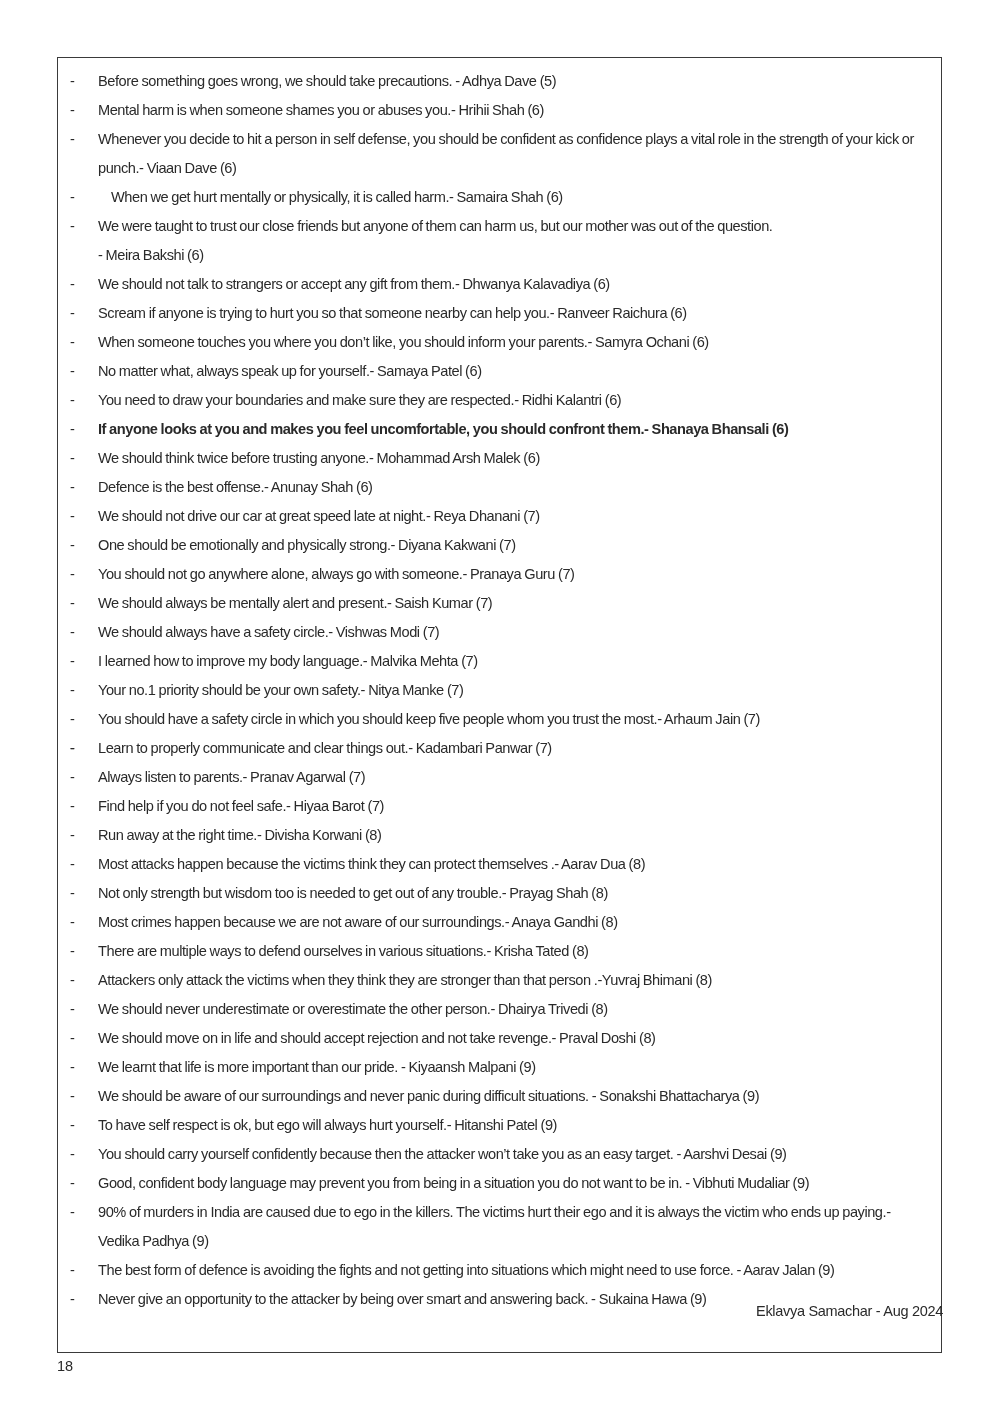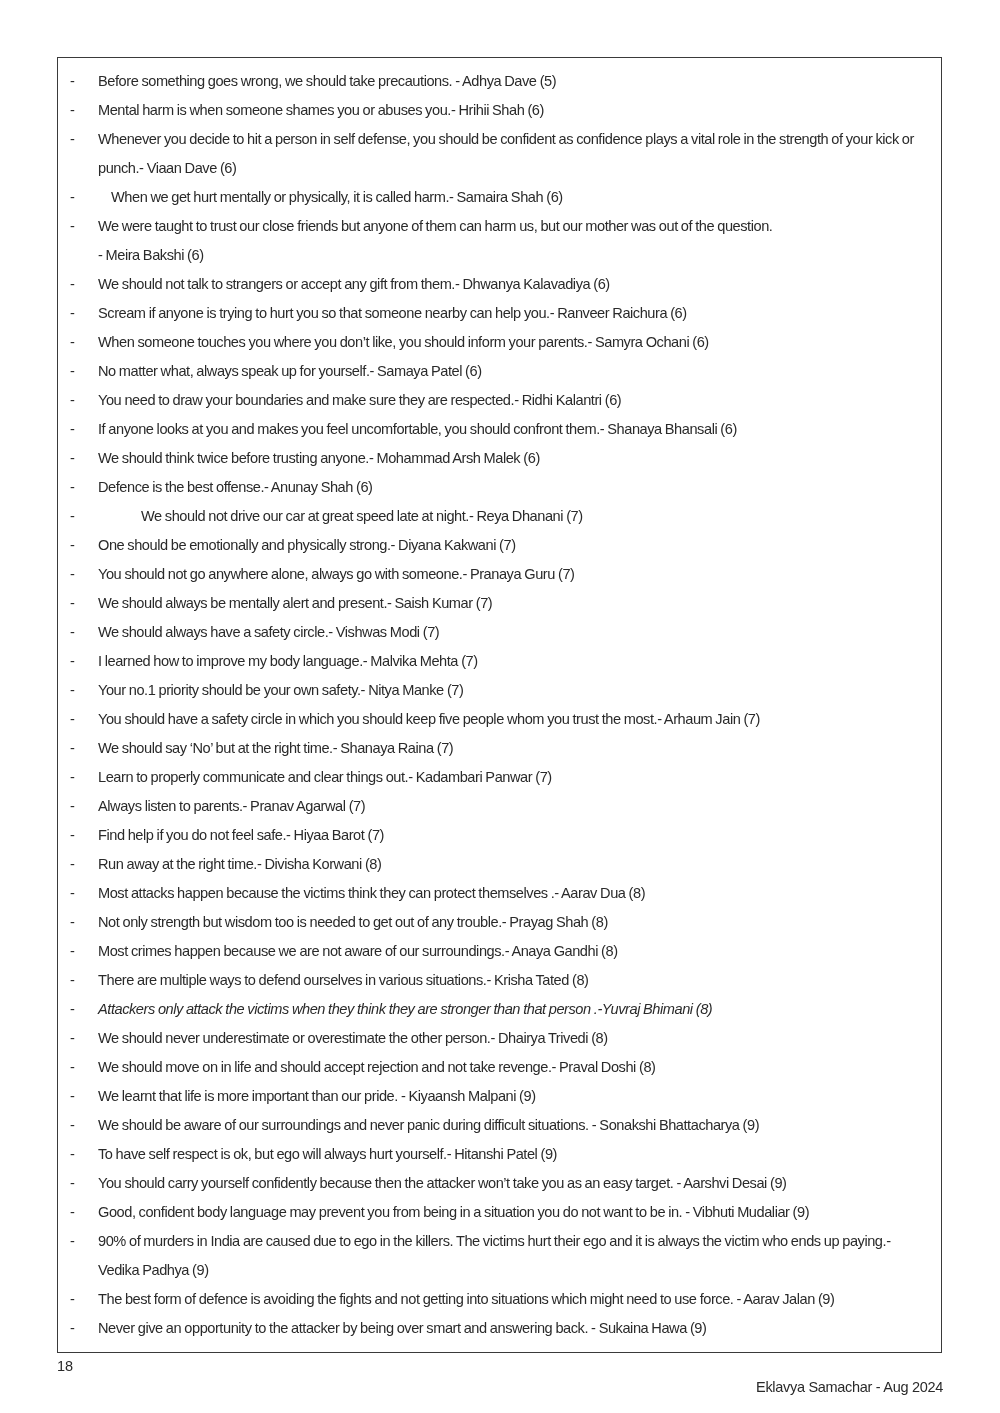--- a/index.html
+++ b/index.html
@@ -5,59 +5,59 @@
   html, body { margin:0; padding:0; background:#ffffff; }
   body { width:1000px; height:1413px; position:relative; overflow:hidden;
          font-family:"Liberation Sans", sans-serif; color:#2a2a2a; }
   .frame { position:absolute; left:57px; top:57px; width:885px; height:1296px;
            border:1.6px solid #3a3a3a; box-sizing:border-box; }
   .list { position:absolute; left:0; top:9px; width:100%; margin:0; padding:0; list-style:none; }
   .item { position:relative; padding-left:40px; padding-right:8px; font-size:14.6px;
           line-height:29px; letter-spacing:-0.45px; word-spacing:-0.5px; }
   .dash { position:absolute; left:12px; top:0; width:10px; text-align:left; }
   .footer-page { position:absolute; left:57px; top:1358px; font-size:14.5px; color:#2a2a2a; }
-  .footer-title { position:absolute; right:57px; top:1379px; font-size:14.5px; color:#2a2a2a; letter-spacing:-0.3px; }
+  .footer-title { position:absolute; right:57px; top:1303px; font-size:14.5px; color:#2a2a2a; letter-spacing:-0.3px; }
 </style>
 </head>
 <body>
 
 <div class="frame">
   <ul class="list" id="quote-list">
       <li class="item"><span class="dash">-</span><span class="quote-text" style="white-space: pre-line;">Before something goes wrong, we should take precautions. - Adhya Dave (5)</span></li>
       <li class="item"><span class="dash">-</span><span class="quote-text" style="white-space: pre-line;">Mental harm is when someone shames you or abuses you.- Hrihii Shah (6)</span></li>
       <li class="item"><span class="dash">-</span><span class="quote-text" style="white-space: pre-line;">Whenever you decide to hit a person in self defense, you should be confident as confidence plays a vital role in the strength of your kick or punch.- Viaan Dave (6)</span></li>
       <li class="item"><span class="dash">-</span><span class="quote-text" style="white-space: pre-line; margin-left: 13px;">When we get hurt mentally or physically, it is called harm.- Samaira Shah (6)</span></li>
       <li class="item"><span class="dash">-</span><span class="quote-text" style="white-space: pre-line;">We were taught to trust our close friends but anyone of them can harm us, but our mother was out of the question.
 - Meira Bakshi (6)</span></li>
       <li class="item"><span class="dash">-</span><span class="quote-text" style="white-space: pre-line;">We should not talk to strangers or accept any gift from them.- Dhwanya Kalavadiya (6)</span></li>
       <li class="item"><span class="dash">-</span><span class="quote-text" style="white-space: pre-line;">Scream if anyone is trying to hurt you so that someone nearby can help you.- Ranveer Raichura (6)</span></li>
       <li class="item"><span class="dash">-</span><span class="quote-text" style="white-space: pre-line;">When someone touches you where you don’t like, you should inform your parents.- Samyra Ochani (6)</span></li>
       <li class="item"><span class="dash">-</span><span class="quote-text" style="white-space: pre-line;">No matter what, always speak up for yourself.- Samaya Patel (6)</span></li>
       <li class="item"><span class="dash">-</span><span class="quote-text" style="white-space: pre-line; text-align: right;">You need to draw your boundaries and make sure they are respected.- Ridhi Kalantri (6)</span></li>
-      <li class="item"><span class="dash">-</span><span class="quote-text" style="white-space: pre-line;">If anyone looks at you and makes you feel uncomfortable, you should confront them.- Shanaya Bhansali (6)</span></li>
+      <li class="item"><span class="dash">-</span><span class="quote-text" style="white-space: pre-line; font-weight: bold;">If anyone looks at you and makes you feel uncomfortable, you should confront them.- Shanaya Bhansali (6)</span></li>
       <li class="item"><span class="dash">-</span><span class="quote-text" style="white-space: pre-line;">We should think twice before trusting anyone.- Mohammad Arsh Malek (6)</span></li>
       <li class="item"><span class="dash">-</span><span class="quote-text" style="white-space: pre-line;">Defence is the best offense.- Anunay Shah (6)</span></li>
-      <li class="item"><span class="dash">-</span><span class="quote-text" style="white-space: pre-line; margin-left: 43px;">We should not drive our car at great speed late at night.- Reya Dhanani (7)</span></li>
+      <li class="item"><span class="dash">-</span><span class="quote-text" style="white-space: pre-line;">We should not drive our car at great speed late at night.- Reya Dhanani (7)</span></li>
       <li class="item"><span class="dash">-</span><span class="quote-text" style="white-space: pre-line;">One should be emotionally and physically strong.- Diyana Kakwani (7)</span></li>
       <li class="item"><span class="dash">-</span><span class="quote-text" style="white-space: pre-line;">You should not go anywhere alone, always go with someone.- Pranaya Guru (7)</span></li>
       <li class="item"><span class="dash">-</span><span class="quote-text" style="white-space: pre-line;">We should always be mentally alert and present.- Saish Kumar (7)</span></li>
       <li class="item"><span class="dash">-</span><span class="quote-text" style="white-space: pre-line;">We should always have a safety circle.- Vishwas Modi (7)</span></li>
       <li class="item"><span class="dash">-</span><span class="quote-text" style="white-space: pre-line;">I learned how to improve my body language.- Malvika Mehta (7)</span></li>
       <li class="item"><span class="dash">-</span><span class="quote-text" style="white-space: pre-line;">Your no.1 priority should be your own safety.- Nitya Manke (7)</span></li>
       <li class="item"><span class="dash">-</span><span class="quote-text" style="white-space: pre-line;">You should have a safety circle in which you should keep five people whom you trust the most.- Arhaum Jain (7)</span></li>
-      <li class="item"><span class="dash">-</span><span class="quote-text" style="white-space: pre-line;">We should say ‘No’ but at the right time.- Shanaya Raina (7)</span></li>
+      <li class="item"><span class="dash">-</span></li>
       <li class="item"><span class="dash">-</span><span class="quote-text" style="white-space: pre-line;">Learn to properly communicate and clear things out.- Kadambari  Panwar (7)</span></li>
       <li class="item"><span class="dash">-</span><span class="quote-text" style="white-space: pre-line;">Always listen to parents.- Pranav Agarwal (7)</span></li>
       <li class="item"><span class="dash">-</span><span class="quote-text" style="white-space: pre-line;">Find help if you do not feel safe.- Hiyaa Barot (7)</span></li>
       <li class="item"><span class="dash">-</span><span class="quote-text" style="white-space: pre-line;">Run away at the right time.- Divisha Korwani (8)</span></li>
       <li class="item"><span class="dash">-</span><span class="quote-text" style="white-space: pre-line;">Most attacks happen because the victims think they can protect themselves .- Aarav Dua (8)</span></li>
       <li class="item"><span class="dash">-</span><span class="quote-text" style="white-space: pre-line;">Not only strength but wisdom too is needed to get out of any trouble.- Prayag Shah (8)</span></li>
       <li class="item"><span class="dash">-</span><span class="quote-text" style="white-space: pre-line;">Most crimes happen because we are not aware of our surroundings.- Anaya Gandhi (8)</span></li>
       <li class="item"><span class="dash">-</span><span class="quote-text" style="white-space: pre-line;">There are multiple ways to defend ourselves in various situations.- Krisha Tated (8)</span></li>
-      <li class="item"><span class="dash">-</span><span class="quote-text" style="white-space: pre-line; font-style: italic;">Attackers only attack the victims when they think they are stronger than that person .-Yuvraj Bhimani (8)</span></li>
+      <li class="item"><span class="dash">-</span><span class="quote-text" style="white-space: pre-line;">Attackers only attack the victims when they think they are stronger than that person .-Yuvraj Bhimani (8)</span></li>
       <li class="item"><span class="dash">-</span><span class="quote-text" style="white-space: pre-line;">We should never underestimate or overestimate the other person.- Dhairya Trivedi (8)</span></li>
       <li class="item"><span class="dash">-</span><span class="quote-text" style="white-space: pre-line;">We should move on in life and should accept rejection and not take revenge.- Praval Doshi (8)</span></li>
       <li class="item"><span class="dash">-</span><span class="quote-text" style="white-space: pre-line;">We learnt that life is more important than our pride. - Kiyaansh Malpani (9)</span></li>
       <li class="item"><span class="dash">-</span><span class="quote-text" style="white-space: pre-line;">We should be aware of our surroundings and never panic during difficult situations. - Sonakshi Bhattacharya (9)</span></li>
       <li class="item"><span class="dash">-</span><span class="quote-text" style="white-space: pre-line; margin-top: 29px;">To have self respect is ok, but ego will always hurt yourself.- Hitanshi Patel (9)</span></li>
       <li class="item"><span class="dash">-</span><span class="quote-text" style="white-space: pre-line;">You should carry yourself confidently because then the attacker won’t take you as an easy target.  - Aarshvi Desai (9)</span></li>
       <li class="item"><span class="dash">-</span><span class="quote-text" style="white-space: pre-line;">Good, confident body language may prevent you from being in a situation you do not want to be in. - Vibhuti Mudaliar (9)</span></li>
       <li class="item"><span class="dash">-</span><span class="quote-text" style="white-space: pre-line;">90% of murders in India are caused due to ego in the killers. The victims hurt their ego and it is always the victim who ends up paying.- Vedika Padhya (9)</span></li>
       <li class="item"><span class="dash">-</span><span class="quote-text" style="white-space: pre-line; margin-top: 32px;">The best form of defence is avoiding the fights and not getting into situations which might need to use force. - Aarav Jalan (9)</span></li>
       <li class="item"><span class="dash">-</span><span class="quote-text" style="white-space: pre-line;">Never give an opportunity to the attacker by being over smart and answering back. - Sukaina Hawa (9)</span></li>

